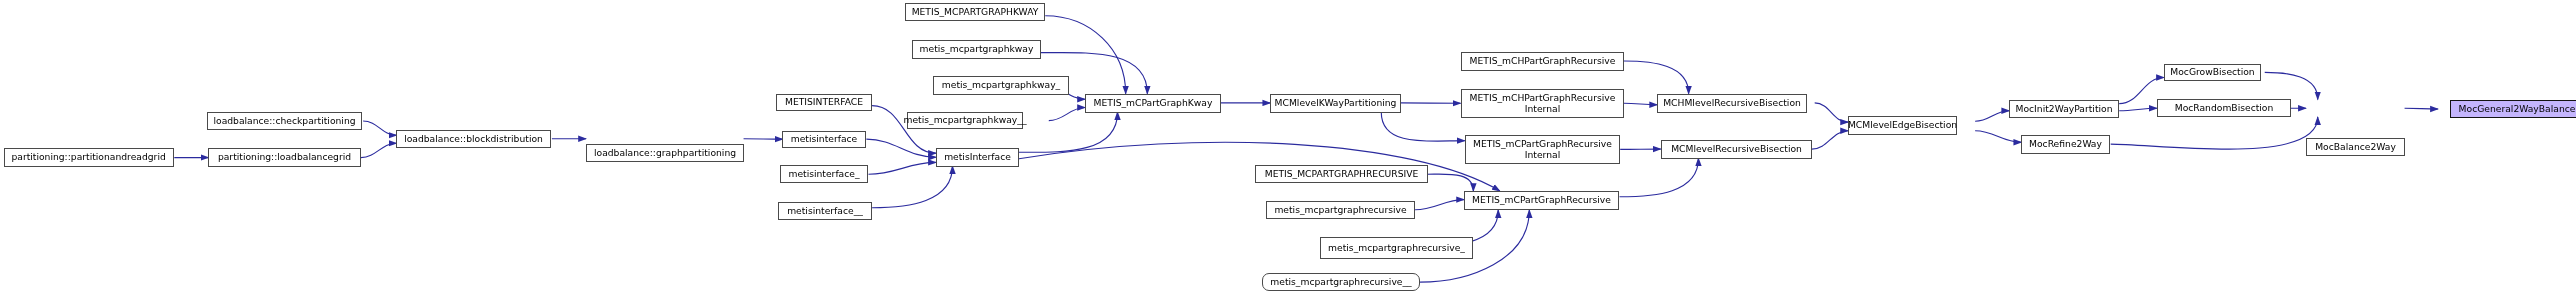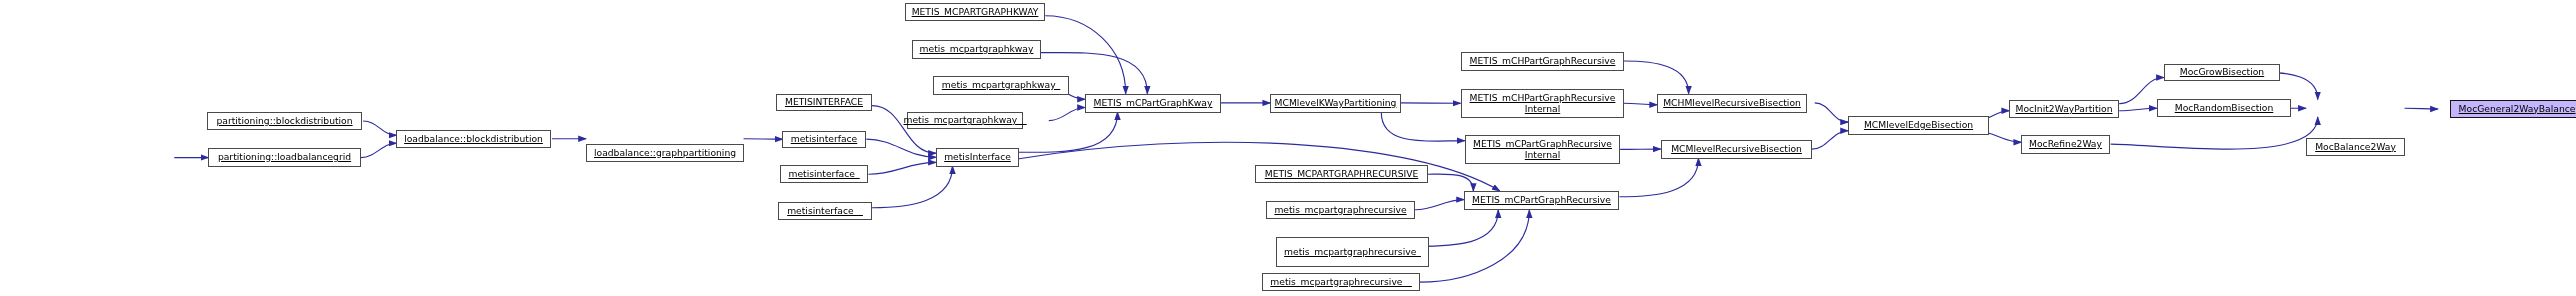--- a/index.html
+++ b/index.html
@@ -19,21 +19,20 @@
     font-size: 9.2px;
     line-height: 10.7px;
     display: flex;
     flex-direction: column;
     align-items: center;
     justify-content: center;
     text-align: right;
     white-space: nowrap;
     padding: 0 12px;
     cursor: pointer;
-    text-decoration: underline;
   }
   .node.focus {
     background: #c4b5fd;
     border-color: #141414;
     cursor: default;
     margin-left: 12px;
   }
   .edge { fill: none; }
 </style>
 </head>
@@ -76,22 +75,25 @@
       <path d="M2552,210 C2574.852789764053,210 2580.147210235947,184.25 2603,184.25" class="edge" stroke="#2b2b9e" stroke-width="1.6" marker-end="url(#arrow)"></path>
       <path d="M2782,170.75 C2802.0860648211637,170.75 2809.9139351788363,156 2830,156" class="edge" stroke="#2b2b9e" stroke-width="1.6" marker-end="url(#arrow)"></path>
       <path d="M2782,184.25 C2808.7905132462965,184.25 2820.2094867537035,200.4 2847,200.4" class="edge" stroke="#2b2b9e" stroke-width="1.6" marker-end="url(#arrow)"></path>
       <path d="M2985,146 C3014.1842149114896,146 3018.8157850885104,109.2 3048,109.2" class="edge" stroke="#2b2b9e" stroke-width="1.6" marker-end="url(#arrow)"></path>
       <path d="M2985,156 C3006.246176126541,156 3016.753823873459,152.5 3038,152.5" class="edge" stroke="#2b2b9e" stroke-width="1.6" marker-end="url(#arrow)"></path>
       <path d="M3190,102 C3223.5168074852004,102 3264.68,106.48319251479944 3264.68,140" class="edge" stroke="#2b2b9e" stroke-width="1.6" marker-end="url(#arrow)"></path>
       <path d="M3200,152.5 C3219.2,152.5 3228.8,152.5 3248,152.5" class="edge" stroke="#2b2b9e" stroke-width="1.6" marker-end="url(#arrow)"></path>
       <path d="M2973,203 C3043,203 3264.68,235 3264.68,165" class="edge" stroke="#2b2b9e" stroke-width="1.6" marker-end="url(#arrow)"></path>
       <path d="M3387,152.5 C3405.804254837669,152.5 3415.195745162331,153.5 3434,153.5" class="edge" stroke="#2b2b9e" stroke-width="1.6" marker-end="url(#arrow)"></path>
     </svg>
+    <div class="node" style="left: 3.6px; top: 148px; width: 170px; height: 18.5px;">
+      <span>partitioning::partitionandreadgrid</span>
+    </div>
     <div class="node" style="left: 207px; top: 112px; width: 155px; height: 18px;">
-      <span>partitioning::blockdistribution</span>
+      <span>loadbalance::checkpartitioning</span>
     </div>
     <div class="node" style="left: 208px; top: 148px; width: 153px; height: 18.5px;">
       <span>partitioning::loadbalancegrid</span>
     </div>
     <div class="node" style="left: 396px; top: 130px; width: 155px; height: 18px;">
       <span>loadbalance::blockdistribution</span>
     </div>
     <div class="node" style="left: 586px; top: 144px; width: 158px; height: 18px;">
       <span>loadbalance::graphpartitioning</span>
     </div>
@@ -127,24 +129,24 @@
     </div>
     <div class="node" style="left: 1270px; top: 94px; width: 131px; height: 18.5px;">
       <span>MCMlevelKWayPartitioning</span>
     </div>
     <div class="node" style="left: 1255px; top: 165px; width: 173px; height: 18px;">
       <span>METIS_MCPARTGRAPHRECURSIVE</span>
     </div>
     <div class="node" style="left: 1266px; top: 201px; width: 149px; height: 18px;">
       <span>metis_mcpartgraphrecursive</span>
     </div>
-    <div class="node" style="left: 1276px; top: 237px; width: 153px; height: 30px;">
+    <div class="node" style="left: 1320px; top: 237px; width: 153px; height: 22px;">
       <span>metis_mcpartgraphrecursive_</span>
     </div>
-    <div class="node" style="left: 1262px; top: 273px; width: 158px; height: 18px;">
+    <div class="node" style="left: 1262px; top: 273px; width: 158px; height: 18px; border-radius: 7px;">
       <span>metis_mcpartgraphrecursive__</span>
     </div>
     <div class="node" style="left: 1461px; top: 52px; width: 163px; height: 18.5px;">
       <span>METIS_mCHPartGraphRecursive</span>
     </div>
     <div class="node" style="left: 1461px; top: 89px; width: 163px; height: 29px;">
       <span>METIS_mCHPartGraphRecursive</span>
       <span>Internal</span>
     </div>
     <div class="node" style="left: 1465px; top: 135px; width: 155px; height: 29px;">
@@ -153,30 +155,30 @@
     </div>
     <div class="node" style="left: 1464px; top: 191px; width: 155px; height: 19px;">
       <span>METIS_mCPartGraphRecursive</span>
     </div>
     <div class="node" style="left: 1657px; top: 94px; width: 150px; height: 18.5px;">
       <span>MCHMlevelRecursiveBisection</span>
     </div>
     <div class="node" style="left: 1661px; top: 140px; width: 151px; height: 18.5px;">
       <span>MCMlevelRecursiveBisection</span>
     </div>
-    <div class="node" style="left: 1848px; top: 116px; width: 141px; height: 19px;">
+    <div class="node" style="left: 1848px; top: 116px; width: 109px; height: 19px;">
       <span>MCMlevelEdgeBisection</span>
     </div>
     <div class="node" style="left: 2009px; top: 100px; width: 110px; height: 18px;">
       <span>MocInit2WayPartition</span>
     </div>
     <div class="node" style="left: 2021px; top: 135px; width: 89px; height: 18.5px;">
       <span>MocRefine2Way</span>
     </div>
-    <div class="node" style="left: 2164px; top: 64px; width: 116px; height: 17px;">
+    <div class="node" style="left: 2164px; top: 64px; width: 97px; height: 17px;">
       <span>MocGrowBisection</span>
     </div>
     <div class="node" style="left: 2157px; top: 99px; width: 134px; height: 18px;">
       <span>MocRandomBisection</span>
     </div>
     <div class="node" style="left: 2306px; top: 99px; width: 99px; height: 18px; margin-top: 39px;">
       <span>MocBalance2Way</span>
     </div>
     <div class="node focus" style="left: 2438px; top: 100px; width: 134px; height: 18px;">
       <span>MocGeneral2WayBalance</span>

